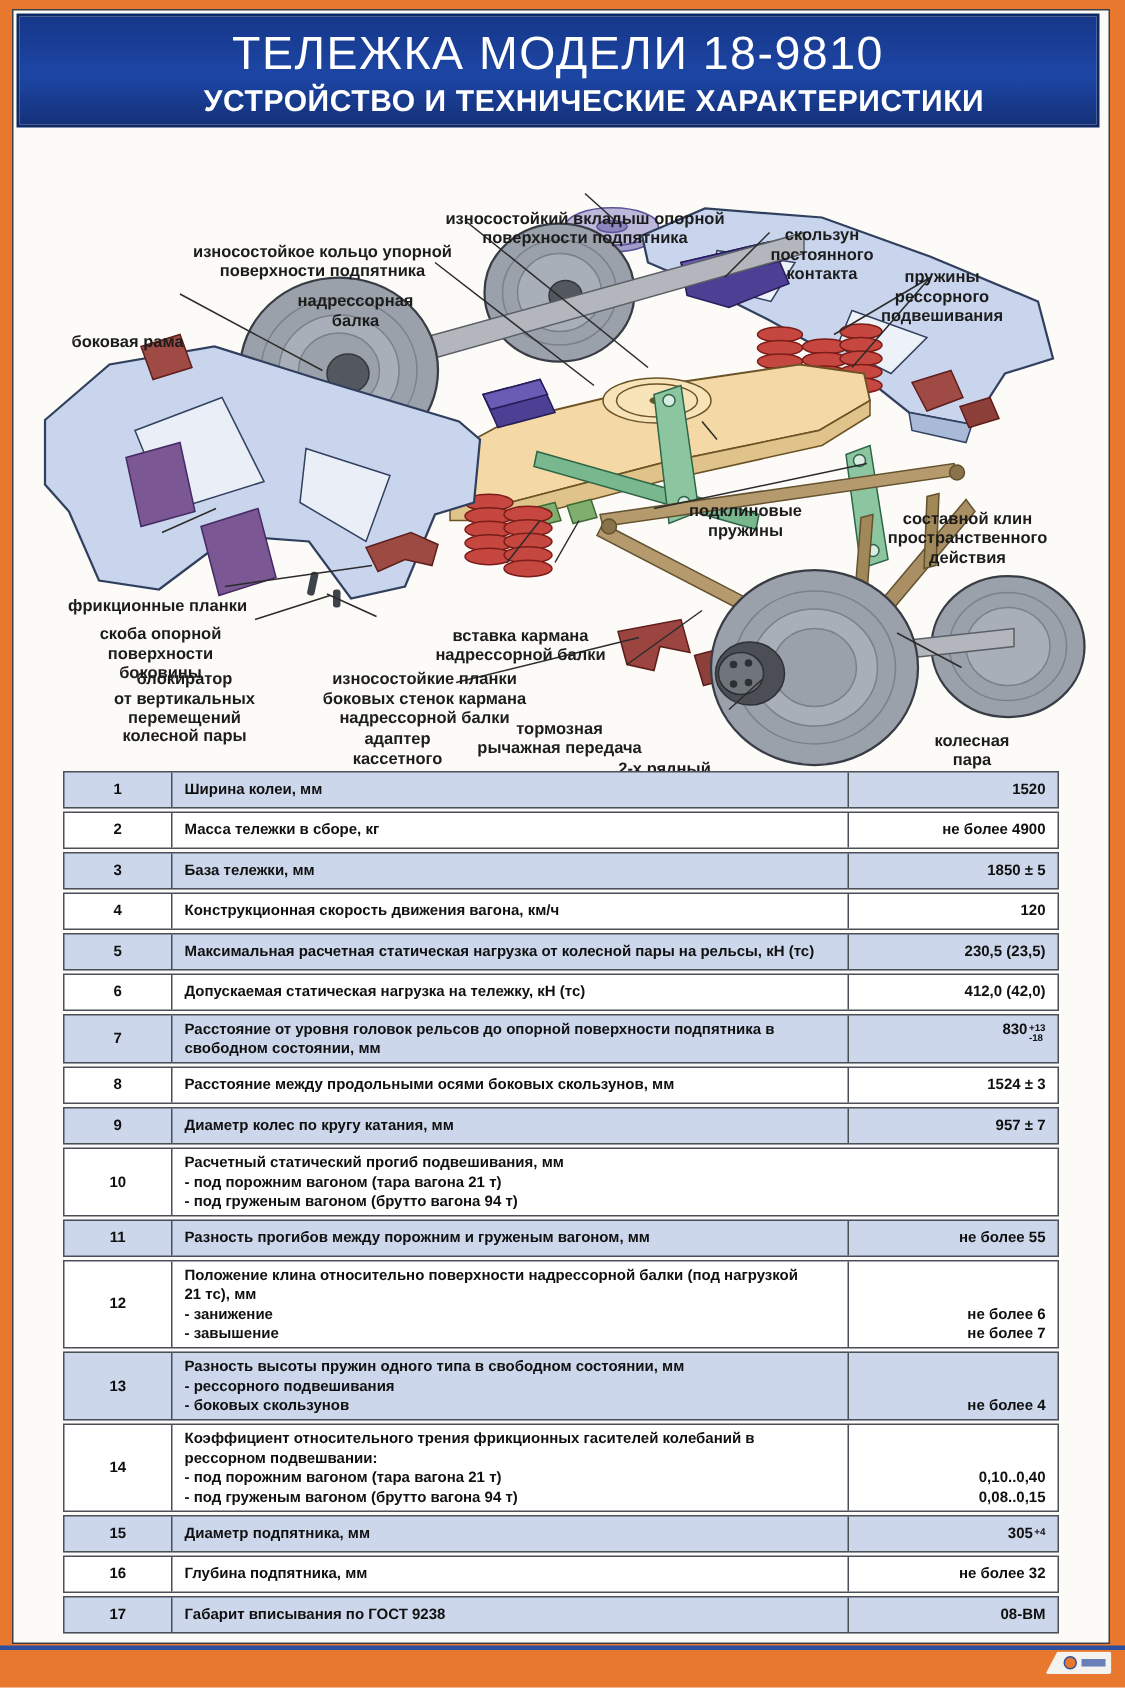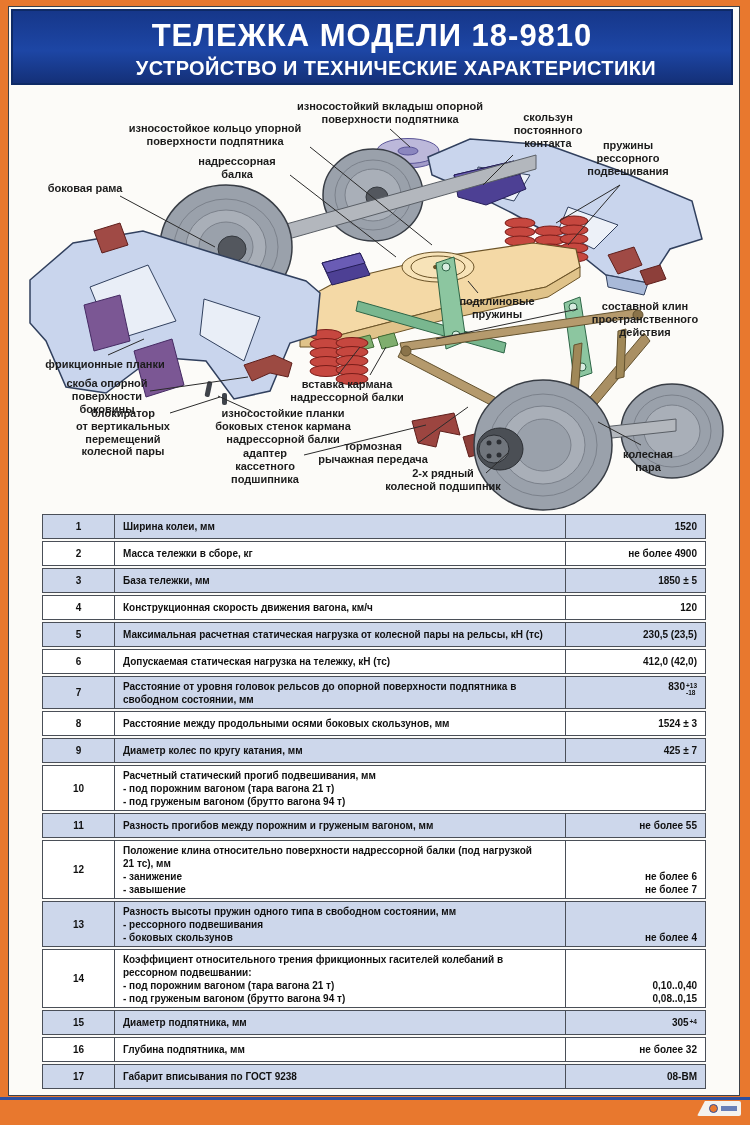--- a/index.html
+++ b/index.html
@@ -11,34 +11,34 @@
   .page{
     position:absolute;left:8px;top:6px;width:730px;height:1088px;
     background:#fcfbf8;border:1px solid #3c4149;
   }
   .header{
     position:absolute;left:11px;top:9px;width:722px;height:76px;
     background:linear-gradient(180deg,#16378a 0%,#1d46a5 55%,#143078 100%);
     border:2px solid #0e2a66;box-sizing:border-box;
   }
   .title{
-    text-align:center;color:#ffffff;font-weight:bold;font-size:31px;
+    text-align:center;color:#ffffff;font-weight:normal;font-size:31px;
     letter-spacing:1px;margin-top:7px;
   }
   .subtitle{
     text-align:center;color:#ffffff;font-weight:bold;font-size:20px;
     letter-spacing:.4px;margin-top:3px;padding-left:48px;
   }
   .diagram{position:absolute;left:8px;top:95px;width:734px;height:418px;}
   .diagram svg{position:absolute;left:0;top:0;}
   .labels-layer{position:absolute;left:0;top:0;width:734px;height:418px;}
   .dlabel{
     position:absolute;transform:translateX(-50%);
     font-size:11px;font-weight:bold;color:#1c1c1c;line-height:1.16;
-    text-align:center;white-space:nowrap;
+    text-align:center;white-space:nowrap;margin-top:40px;
   }
   .spec-table{position:absolute;left:42px;top:514px;width:664px;}
   .trow{
     display:flex;border:1px solid #4a4f58;margin-bottom:2px;
     background:#ffffff;min-height:25px;box-sizing:border-box;
   }
   .trow.alt{background:#cdd7eb;}
   .cell{padding:2.5px 8px;font-size:10px;font-weight:bold;color:#101010;line-height:1.3;}
   .cnum{
     width:72px;box-sizing:border-box;border-right:1px solid #4a4f58;
@@ -407,21 +407,21 @@
       <div class="cell cval">
         <div>1524 ± 3</div>
       </div>
     </div>
     <div class="trow alt">
       <div class="cell cnum">9</div>
       <div class="cell cdesc">
         <div>Диаметр колес по кругу катания, мм</div>
       </div>
       <div class="cell cval">
-        <div>425 ± 7</div>
+        <div>957 ± 7</div>
       </div>
     </div>
     <div class="trow">
       <div class="cell cnum">10</div>
       <div class="cell cdesc">
         <div>Расчетный статический прогиб подвешивания, мм</div>
         <div>- под порожним вагоном (тара вагона 21 т)</div>
         <div>- под груженым вагоном (брутто вагона 94 т)</div>
       </div>
     </div>

